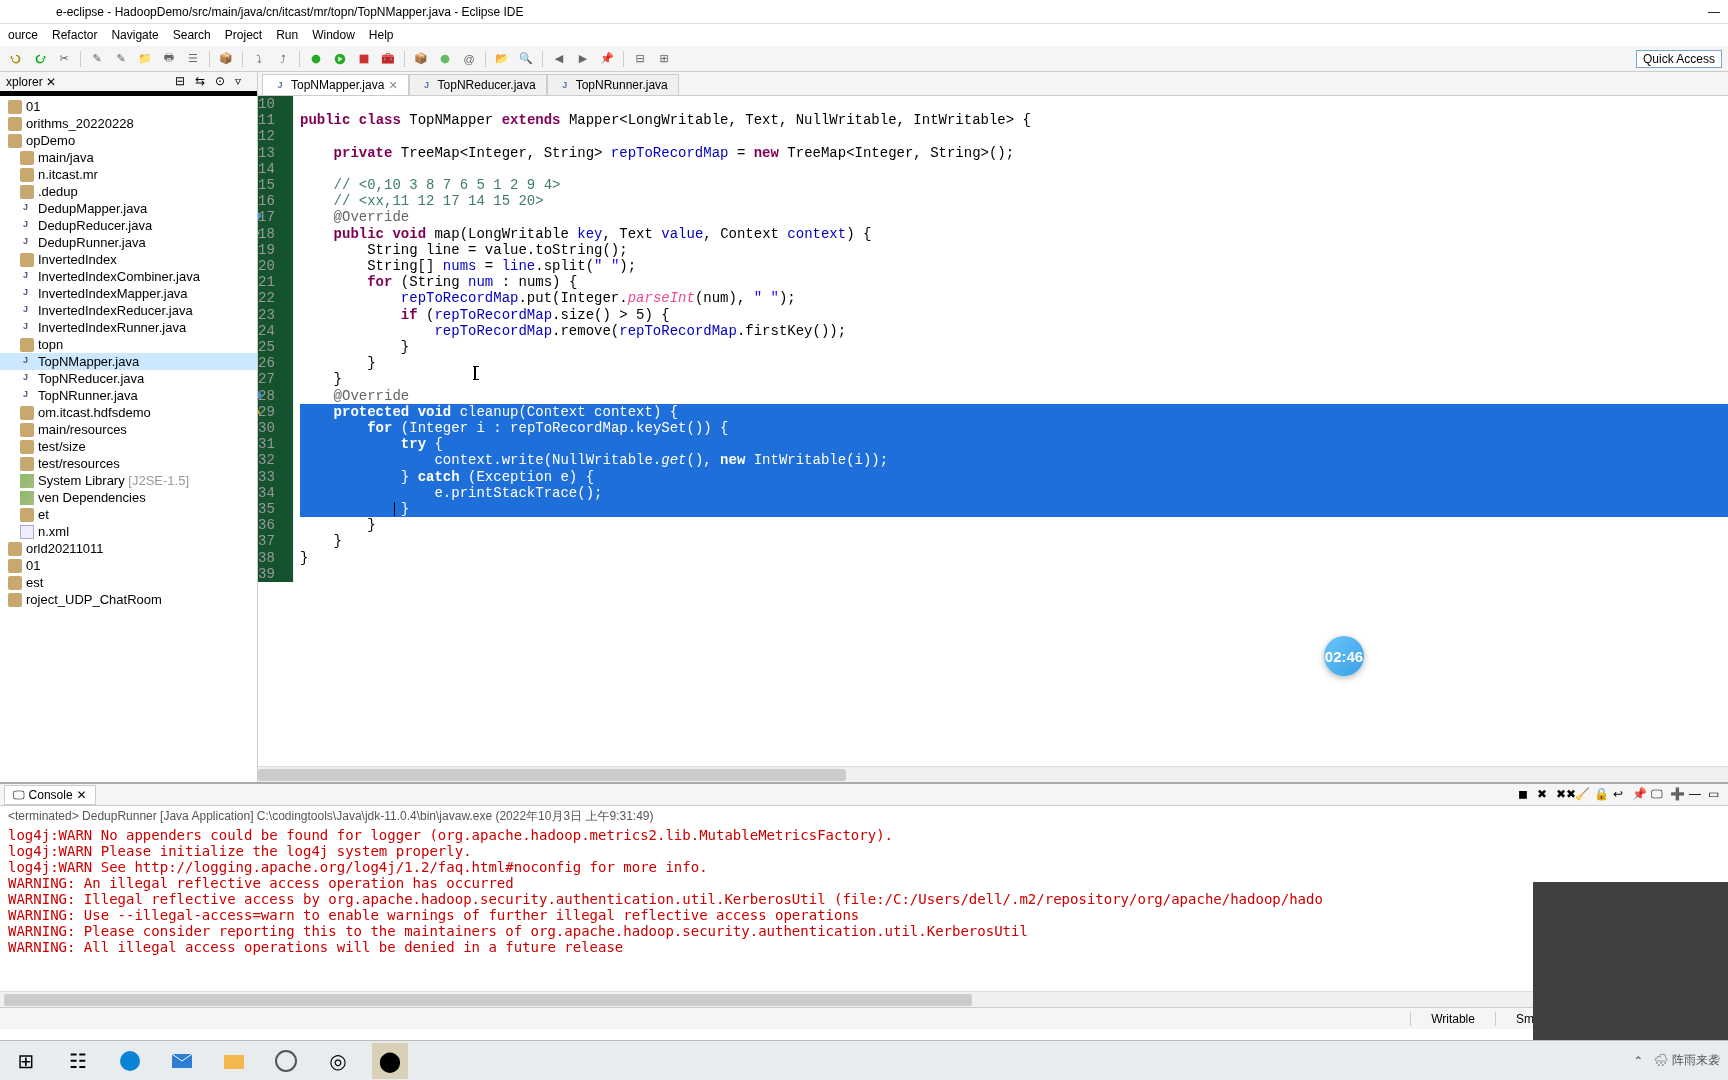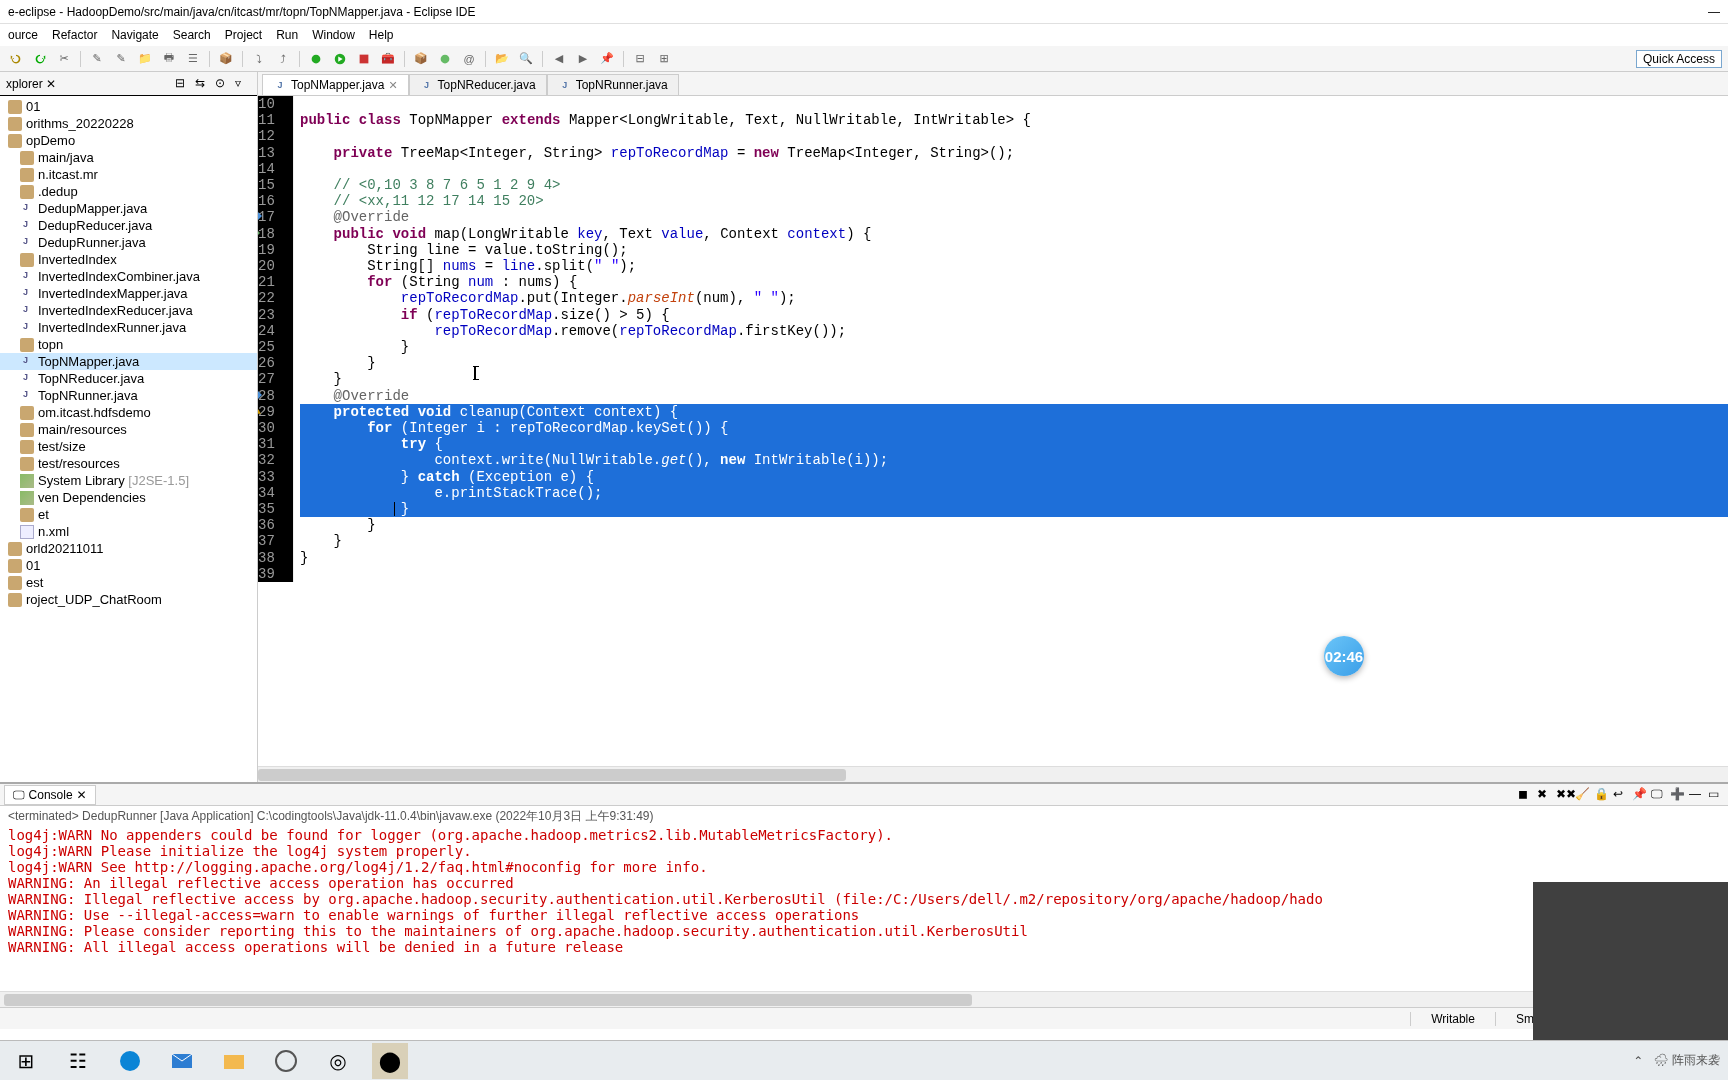--- a/index.html
+++ b/index.html
@@ -1,34 +1,34 @@
 <!DOCTYPE html>
 <html><head>
 <meta charset="utf-8">
 <style>
 * { box-sizing: border-box; margin: 0; padding: 0; }
 body { font-family: "Segoe UI", Tahoma, sans-serif; font-size: 12px; background: #fff; width: 1728px; height: 1080px; overflow: hidden; position: relative; }
 
 .titlebar { height: 24px; display: flex; align-items: center; padding: 0 8px; background: #fff; border-bottom: 1px solid #e0e0e0; justify-content: space-between; }
-.titlebar .left-tb { display: flex; align-items: center; }
+.titlebar .left-tb { display: flex; align-items: center; margin-left: 48px; }
 .titlebar .window-ctrls { display: flex; gap: 24px; }
 
 .menubar { height: 22px; display: flex; align-items: center; padding: 0 8px; gap: 14px; background: #fff; }
 .menubar span { cursor: default; }
 
 .toolbar { height: 26px; display: flex; align-items: center; padding: 2px 6px; gap: 4px; border-bottom: 1px solid #ccc; background: #f5f5f5; }
 .tb-btn { width: 20px; height: 20px; display: inline-flex; align-items: center; justify-content: center; font-size: 11px; color: #666; }
 .tb-btn svg { width: 14px; height: 14px; }
 .tb-sep { width: 1px; height: 16px; background: #ccc; margin: 0 2px; }
 .quick-access { margin-left: auto; border: 1px solid #7aa7cf; padding: 1px 6px; font-size: 12px; background: #fff; }
 
 .workspace { display: flex; height: 710px; }
 
 .sidebar { width: 258px; border-right: 1px solid #ccc; display: flex; flex-direction: column; }
-.sidebar-header { height: 24px; display: flex; align-items: center; padding: 0 6px; border-bottom: 1px solid #000000; background: #f5f5f5; }
+.sidebar-header { height: 24px; display: flex; align-items: center; padding: 0 6px; border-bottom: 5px solid #000000; background: #f5f5f5; }
 .sidebar-header .title { flex: 1; }
 .sidebar-tb { display: flex; gap: 4px; }
 .sb-icon { width: 16px; height: 16px; display: inline-block; }
 
 .tree { flex: 1; overflow: auto; padding: 2px 0; font-size: 13px; }
 .tree-item { padding: 1px 4px 1px 8px; white-space: nowrap; display: flex; align-items: center; gap: 4px; }
 .tree-item.sel { background: #cce8ff; }
 .tree-item .picon { width: 14px; height: 14px; display: inline-block; background: #c9a770; border-radius: 2px; }
 .tree-item .ficon { width: 14px; height: 14px; display: inline-block; position: relative; }
 .tree-item .ficon::before { content: "J"; font-size: 9px; font-weight: bold; color: #558; position: absolute; left: 3px; top: 0; }
@@ -39,36 +39,36 @@
 
 .editor-area { flex: 1; display: flex; flex-direction: column; }
 .editor-tabs { height: 24px; display: flex; align-items: flex-end; background: #f5f5f5; padding-left: 4px; gap: 0; border-bottom: 1px solid #ccc; }
 .etab { padding: 3px 10px; border: 1px solid #ccc; border-bottom: none; background: #f0f0f0; display: flex; align-items: center; gap: 4px; font-size: 12px; }
 .etab.active { background: #fff; }
 .etab .close-x { color: #888; font-size: 11px; }
 .jicon { width: 14px; height: 14px; display: inline-flex; align-items: center; justify-content: center; font-size: 9px; color: #5577aa; font-weight: bold; }
 
 .code-scroll { flex: 1; overflow: auto; position: relative; background: #fff; }
 .code-table { display: flex; font-family: Consolas, "Courier New", monospace; font-size: 14px; line-height: 16.2px; }
-.gutter { width: 36px; text-align: right; color: #999; padding: 0 22px 0 0; border-right: 1px solid #eee; user-select: none; background: #000000; }
+.gutter { width: 36px; text-align: right; color: #999; padding: 0 22px 0 0; border-right: 1px solid #eee; user-select: none; background: #14532d; }
 .gutter .warn { position: relative; }
 .gutter .blue-t { position: relative; }
 .gutter .blue-t::before { content: ""; position: absolute; left: 0; top: 3px; border: 4px solid transparent; border-left-color: #4a90d9; }
 .gutter .warn::before { content: "▲"; position: absolute; left: -2px; color: #c90; font-size: 8px; }
 .gutter .green-t { position: relative; }
 .gutter .green-t::before { content: ""; position: absolute; left: -2px; top: 3px; border: 4px solid transparent; border-left-color: #6a6; }
 .code { flex: 1; white-space: pre; padding: 0 0 0 6px; }
 .code .l { display: block; min-height: 16.2px; }
 .code .sel { background: #1e6fd9; color: #fff; }
 .code .sel .kw, .code .sel .str, .code .sel .cm, .code .sel .fn, .code .sel .fld, .code .sel .ann { color: #fff !important; }
 .kw { color: #7f0055; font-weight: bold; }
 .cm { color: #3f7f5f; }
 .str { color: #2a00ff; }
 .ann { color: #646464; }
-.fn { font-style: italic; color: #c2410c; }
+.fn { font-style: italic; color: #ec4899; }
 .fld { color: #0000c0; }
 .caret-line { position: relative; }
 .caret-line::after { content: ""; position: absolute; height: 14px; width: 1px; background: #000; animation: blink 1s infinite; left: 94px; top: 1px; }
 .hscroll-ed { height: 16px; background: #f0f0f0; border-top: 1px solid #ddd; position: relative; }
 .hscroll-ed .thumb { position: absolute; left: 0; top: 2px; width: 40%; height: 12px; background: #ccc; border-radius: 3px; }
 
 .console-area { border-top: 2px solid #aaa; height: 225px; display: flex; flex-direction: column; }
 .console-tabs { height: 22px; display: flex; align-items: center; background: #f5f5f5; border-bottom: 1px solid #ccc; padding: 0 4px; }
 .console-tabs .ctab { padding: 2px 8px; border: 1px solid #ccc; background: #fff; display: flex; align-items: center; gap: 4px; }
 .console-toolbar { margin-left: auto; display: flex; gap: 3px; }

